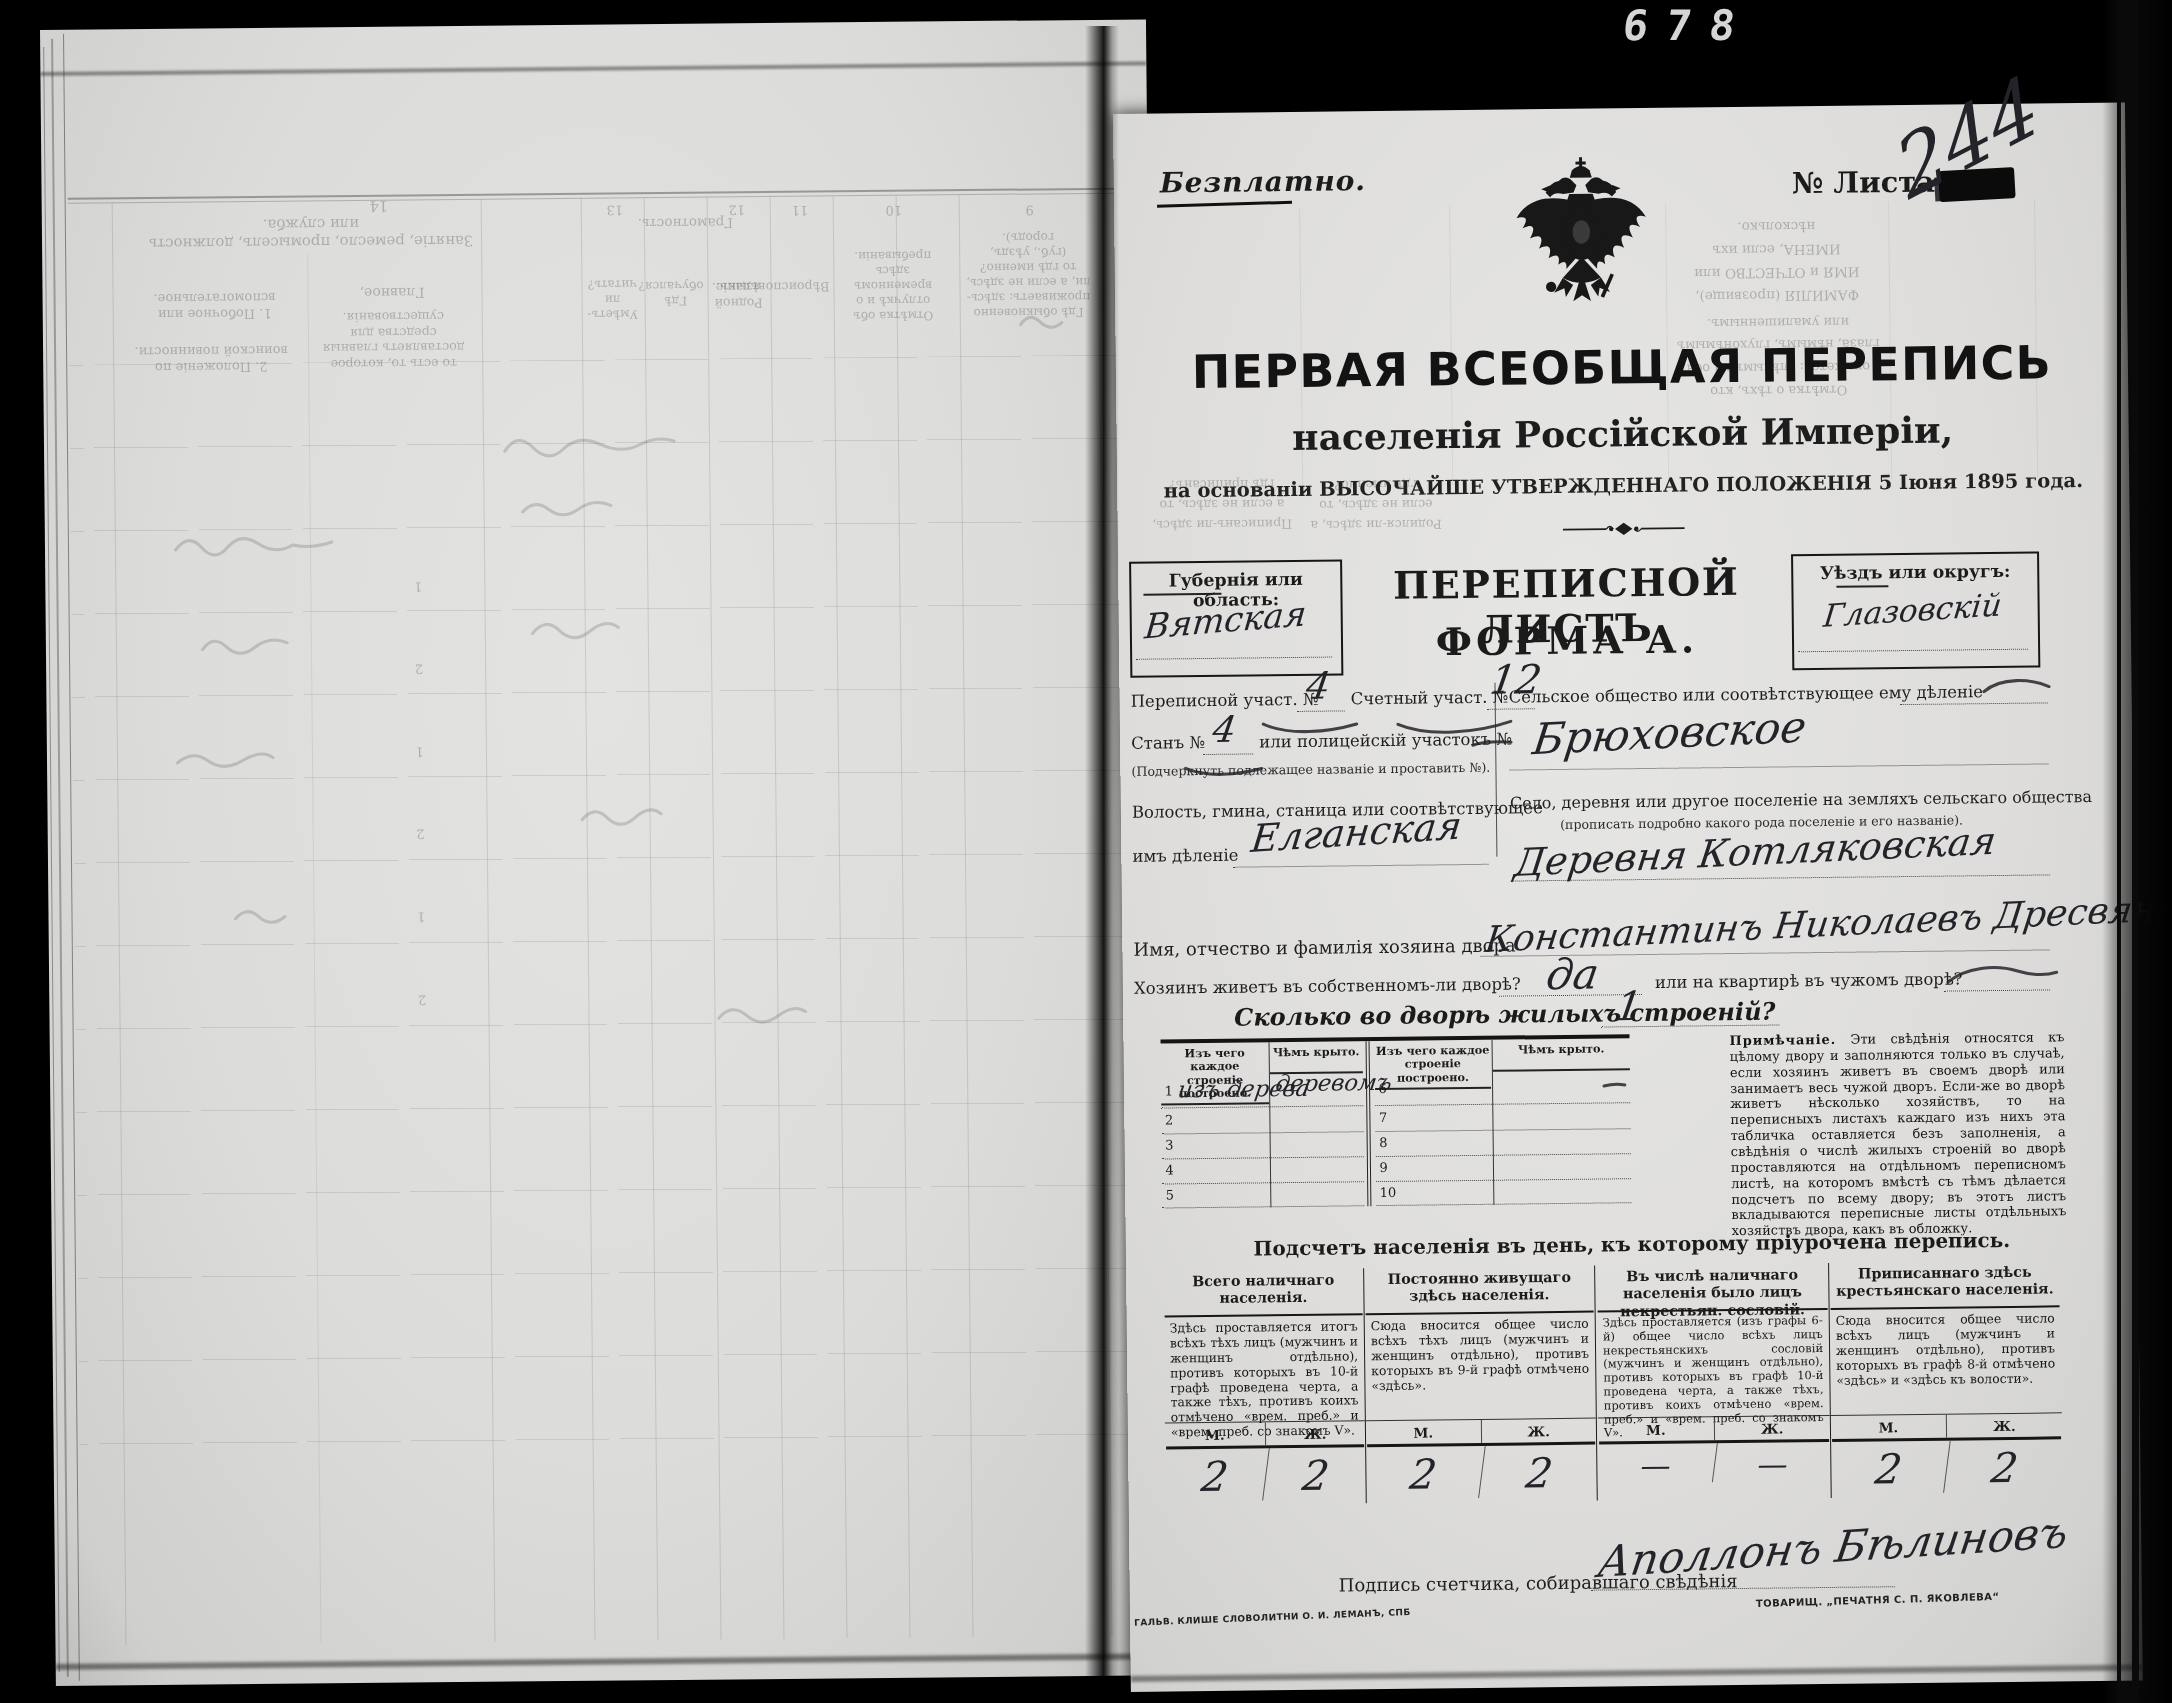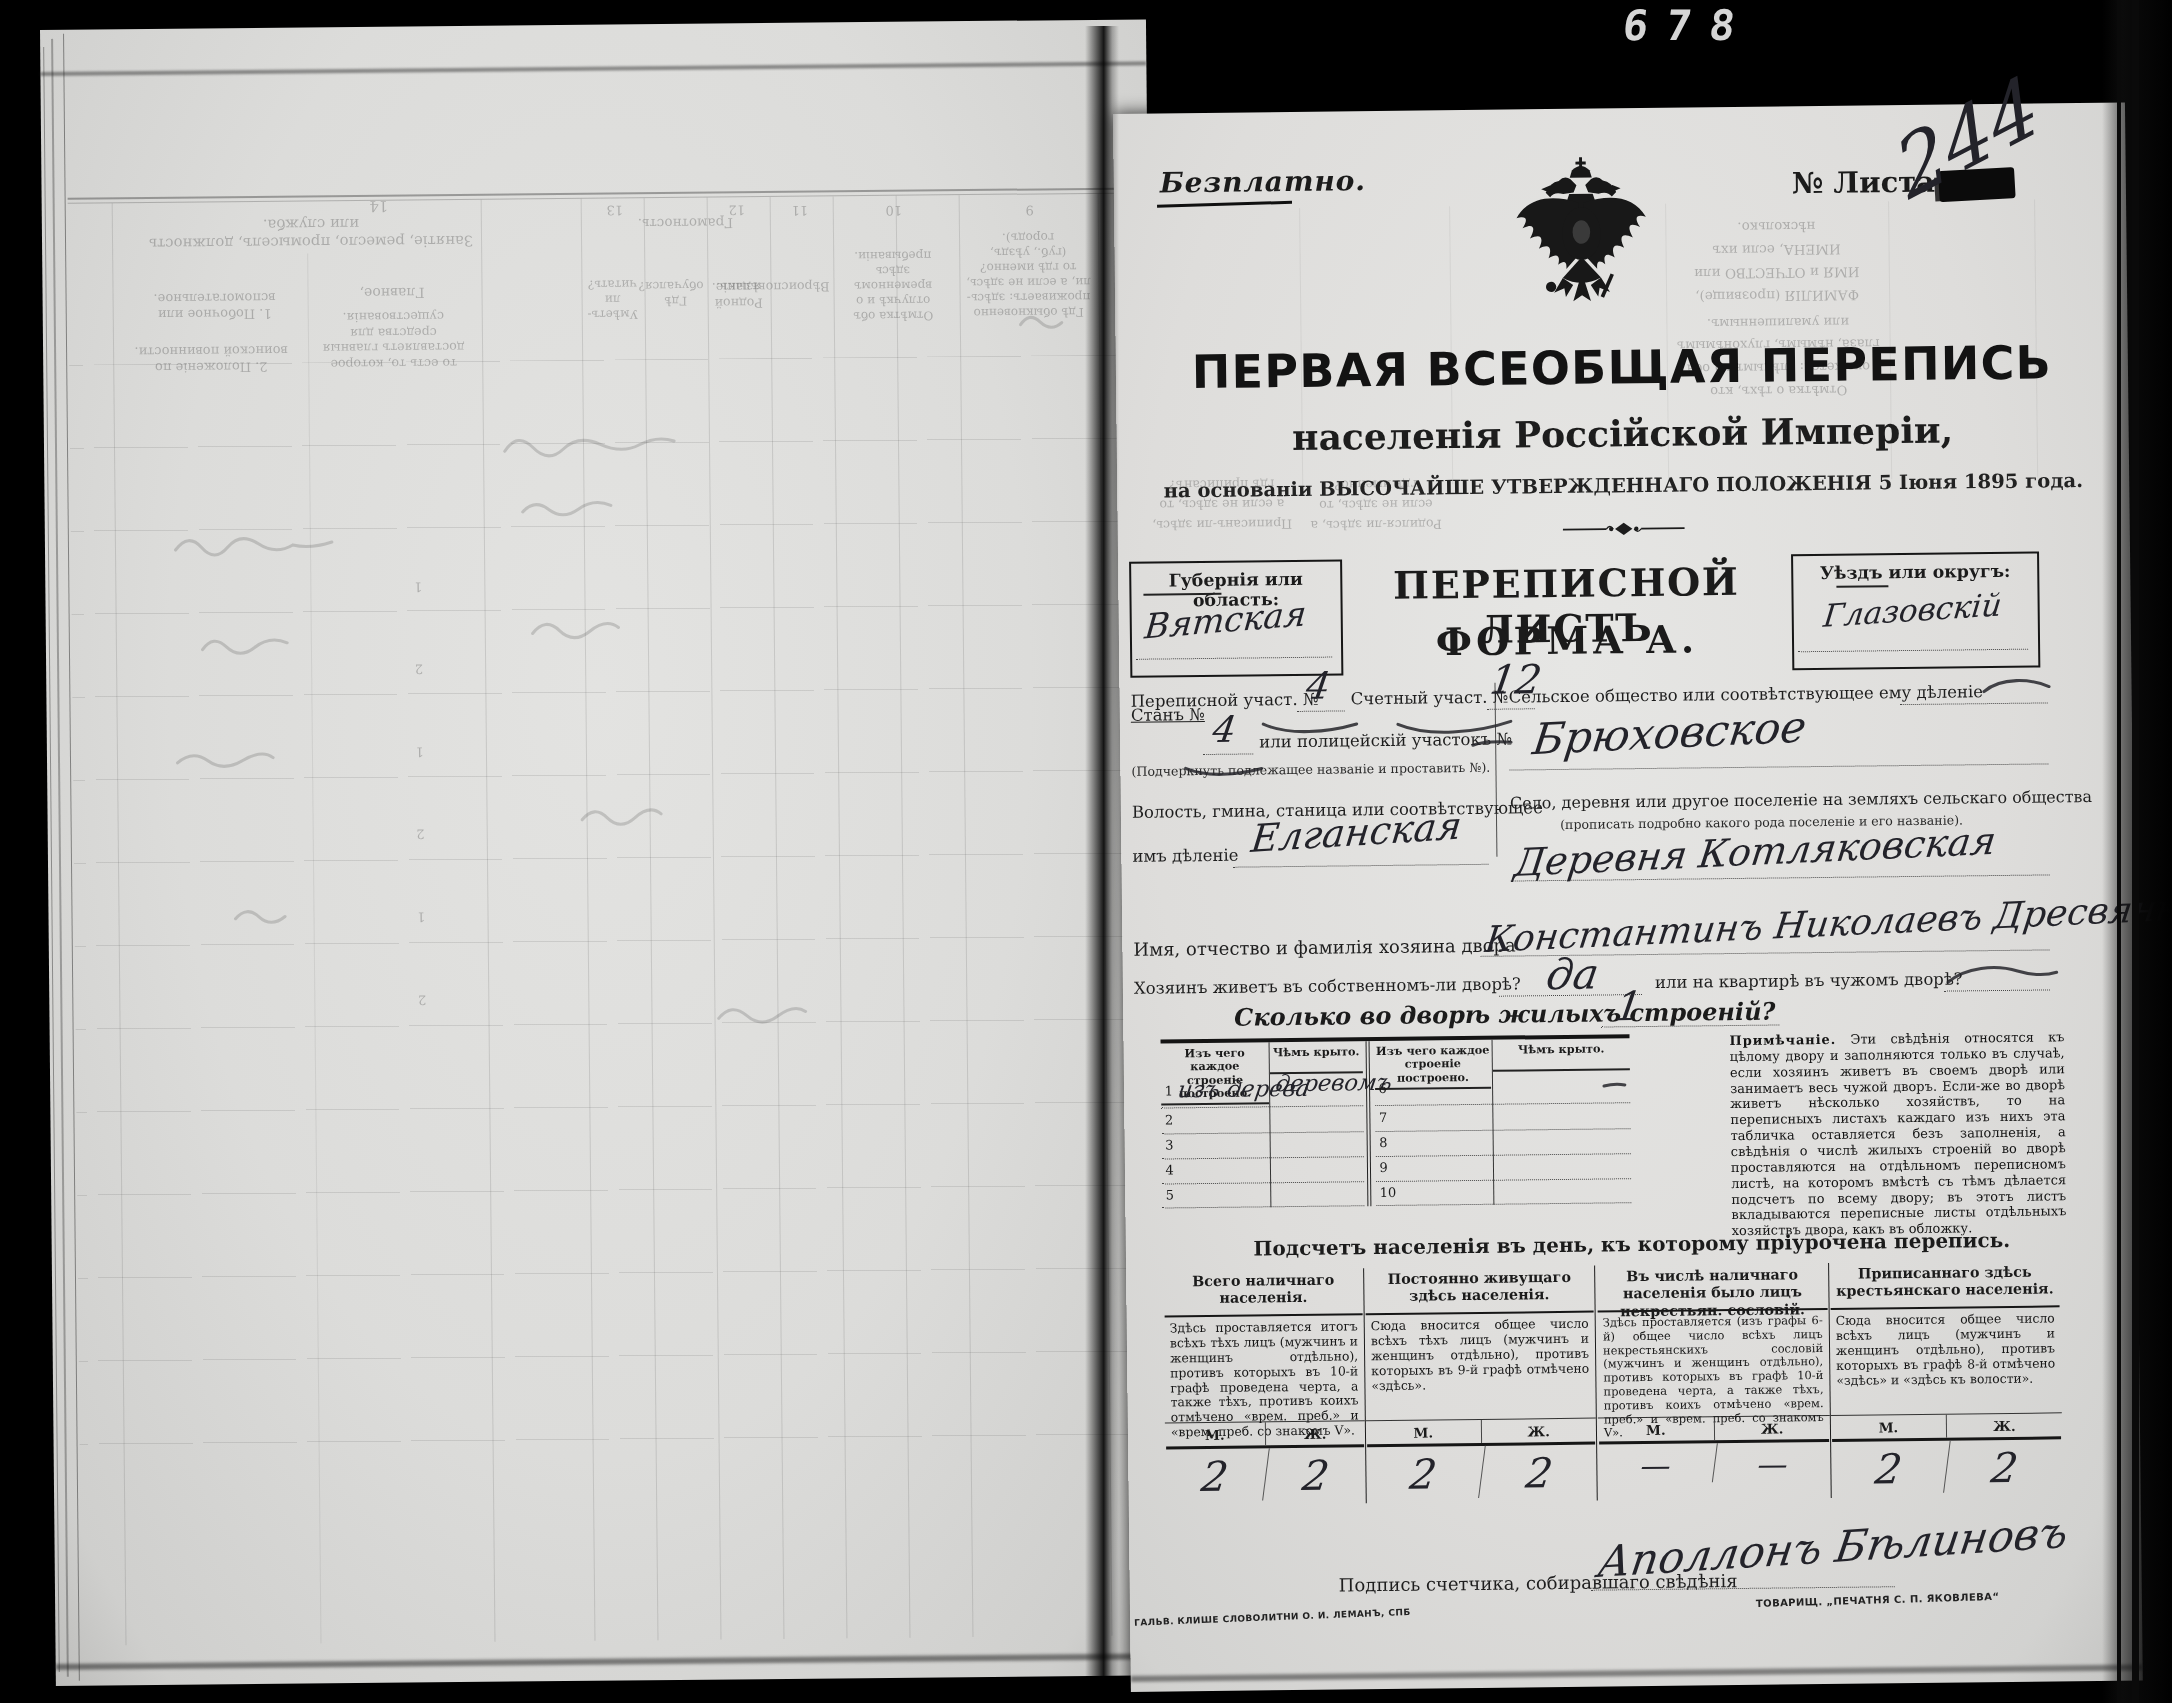--- a/index.html
+++ b/index.html
@@ -196,21 +196,21 @@
 
     <div class="abs" style="left:375px;top:573px;width:1.3px;height:174px;background:rgba(25,25,25,.75);"></div>
 
     <span class="abs flabel" style="left:11px;top:578px;">Переписной участ. №</span>
     <div class="abs dotted" style="left:177px;top:599px;width:48px;"></div>
     <span class="abs hw" style="left:187px;top:553px;font-size:37px;">4</span>
     <span class="abs flabel" style="left:231px;top:578px;">Счетный участ. №</span>
     <div class="abs dotted" style="left:367px;top:599px;width:48px;z-index:2;"></div>
     <span class="abs hw" style="left:371px;top:547px;font-size:40px;z-index:2;">12</span>
 
-    <span class="abs flabel" style="left:11px;top:592px;text-decoration:underline;">Станъ №</span>
+    <span class="abs flabel" style="left:11px;top:620px;">Станъ №</span>
     <div class="abs dotted" style="left:83px;top:641px;width:50px;"></div>
     <span class="abs hw" style="left:93px;top:596px;font-size:36px;">4</span>
     <span class="abs flabel" style="left:139px;top:620px;">или полицейскій участокъ №</span>
     <span class="abs fsmall" style="left:11px;top:650px;">(Подчеркнуть подлежащее названіе и проставить №).</span>
 
     <span class="abs flabel" style="left:11px;top:689px;">Волость, гмина, станица или соотвѣтствующее</span>
     <span class="abs flabel" style="left:11px;top:733px;">имъ дѣленіе</span>
     <div class="abs dotted" style="left:111px;top:754px;width:256px;"></div>
     <span class="abs hw" style="left:130px;top:699px;font-size:38px;transform:rotate(-3deg) skewX(-10deg);">Елганская</span>
 

